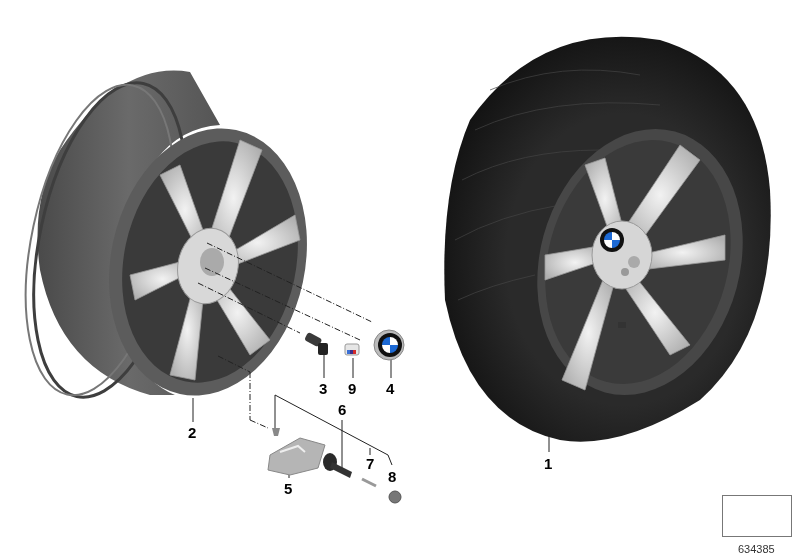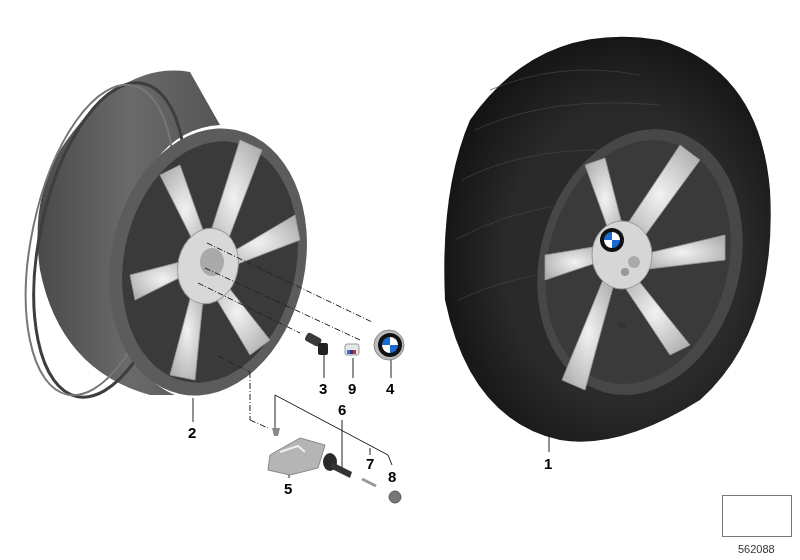--- a/index.html
+++ b/index.html
@@ -171,13 +171,13 @@
 <span class="callout" style="left:544px;top:456px;">1</span>
 <span class="callout" style="left:188px;top:425px;">2</span>
 <span class="callout" style="left:319px;top:381px;">3</span>
 <span class="callout" style="left:386px;top:381px;">4</span>
 <span class="callout" style="left:284px;top:481px;">5</span>
 <span class="callout" style="left:338px;top:402px;">6</span>
 <span class="callout" style="left:366px;top:456px;">7</span>
 <span class="callout" style="left:388px;top:469px;">8</span>
 <span class="callout" style="left:348px;top:381px;">9</span>
 
-<span class="figure-id">562088</span>
+<span class="figure-id">634385</span>
 
 </body></html>

